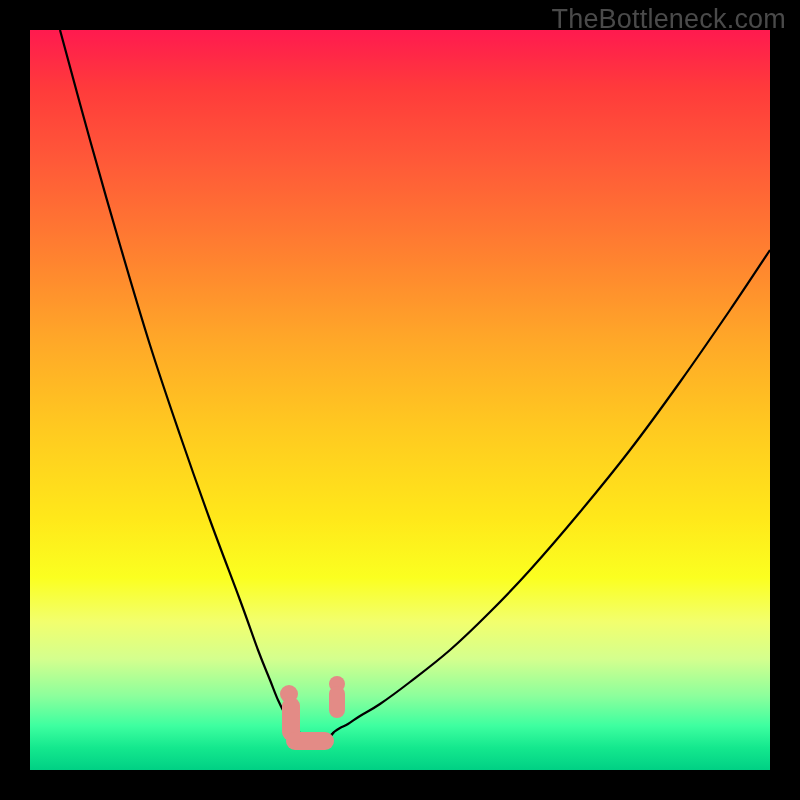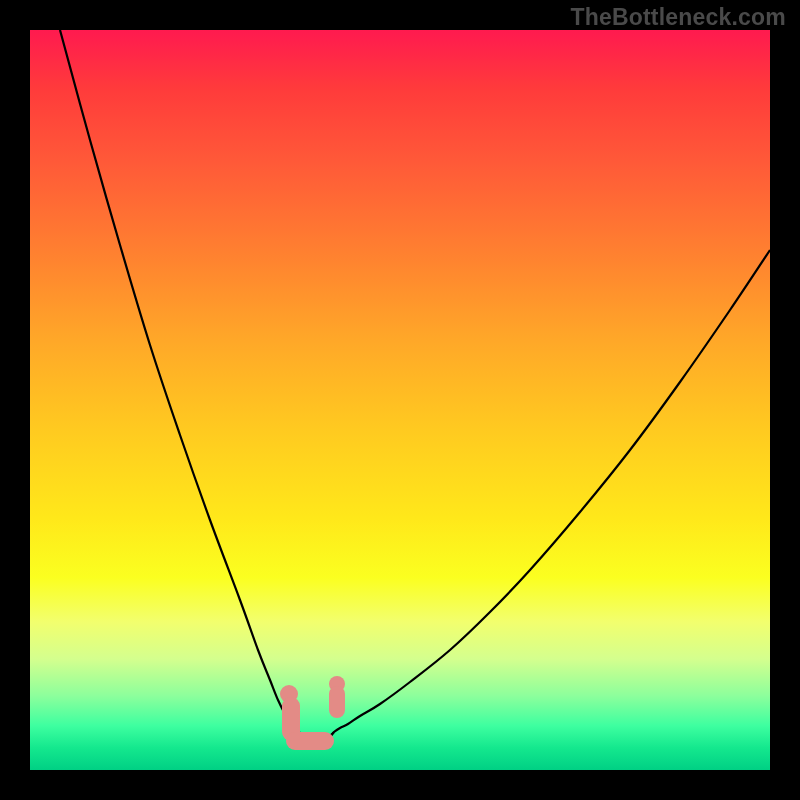--- a/index.html
+++ b/index.html
@@ -32,22 +32,22 @@
       #3effa0 94%,
       #14e88e 97%,
       #00d084 100%
     );
   }
   .watermark {
     position: absolute;
     top: 4px;
     right: 14px;
     color: #4a4a4a;
-    font-size: 23px;
-    font-weight: 700;
+    font-size: 27px;
+    font-weight: 400;
     letter-spacing: 0.2px;
     text-align: center;
   }
   svg.curve {
     position: absolute;
     top: 0;
     left: 0;
     width: 740px;
     height: 740px;
   }

